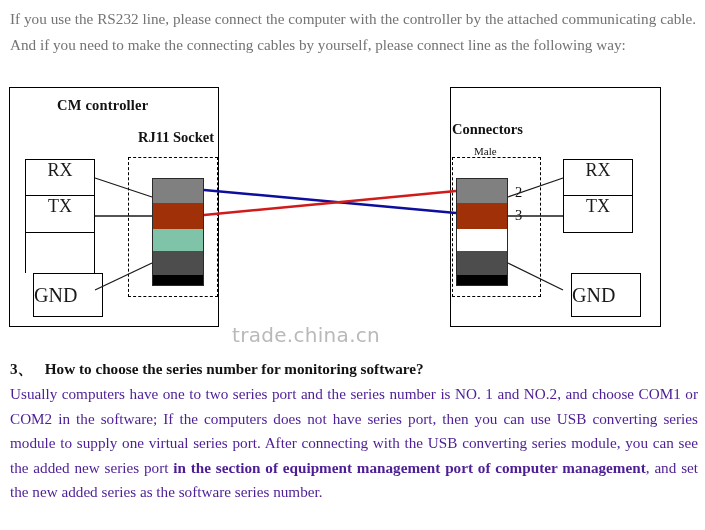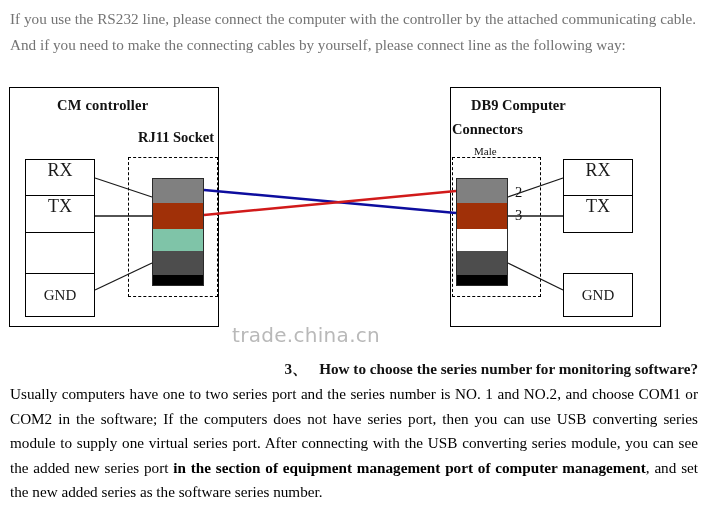--- a/index.html
+++ b/index.html
@@ -81,23 +81,23 @@
     font-size: 11px;
   }
 
   
   .signal-box {
     position: absolute;
     border: 1.3px solid #000;
     box-sizing: border-box;
     display: flex;
     align-items: center;
-    justify-content: center;
-    font-size: 15px;
+    font-size: 20px;
     background: transparent;
+    margin-left: 8px;
   }
   .signal-stack {
     position: absolute;
     border: 1.3px solid #000;
     box-sizing: border-box;
   }
   .signal-stack .signal-row {
     height: 50%;
     display: flex;
     align-items: flex-start;
@@ -166,28 +166,27 @@
     left: 10px;
     top: 357px;
     width: 688px;
   }
   #faq-heading {
     font-size: 15.2px;
     font-weight: bold;
     line-height: 24px;
     margin-bottom: 1px;
     color: #121212;
-    text-align: right;
   }
   #faq-heading .faq-number { margin-right: 12px; }
   #faq-body {
     font-size: 15.2px;
     line-height: 24.5px;
     text-align: justify;
-    color: #000000;
+    color: #4c1d95;
   }
   #faq-body .emphasis { font-weight: bold; }
 </style>
 </head>
 <body>
 
 <div id="intro-paragraph">If you use the RS232 line, please connect the computer with the controller by the attached communicating cable. And if you need to make the connecting cables by yourself, please connect line as the following way:</div>
 
 <div id="wiring-diagram">
 
@@ -216,21 +215,20 @@
   <div class="connector-stack" id="rj11-connector">
     <div class="connector-band band-gray"></div>
     <div class="connector-band band-brown"></div>
     <div class="connector-band band-green"></div>
     <div class="connector-band band-dgray"></div>
     <div class="connector-band band-black"></div>
   </div>
 
   <div class="outer-box" id="computer-outer-box"></div>
 
-  <div class="diagram-label" id="db9-title">DB9   Computer</div>
 
   <div class="diagram-label" id="db9-connectors-label">Connectors</div>
 
   <div class="diagram-label" id="db9-male-label">Male</div>
 
   <div class="dashed-box" id="db9-dashed-box"></div>
 
   <div class="connector-stack" id="db9-connector">
     <div class="connector-band band-gray"></div>
     <div class="connector-band band-brown"></div>

